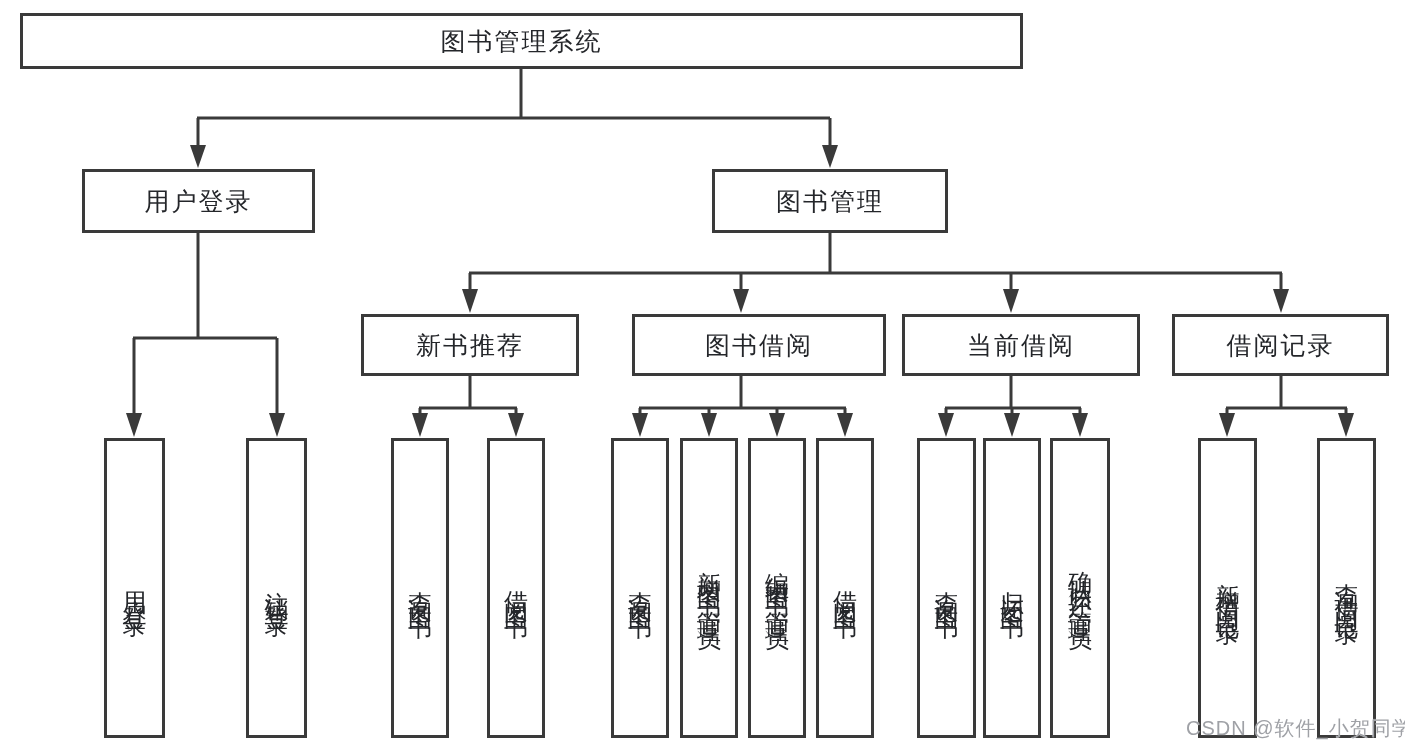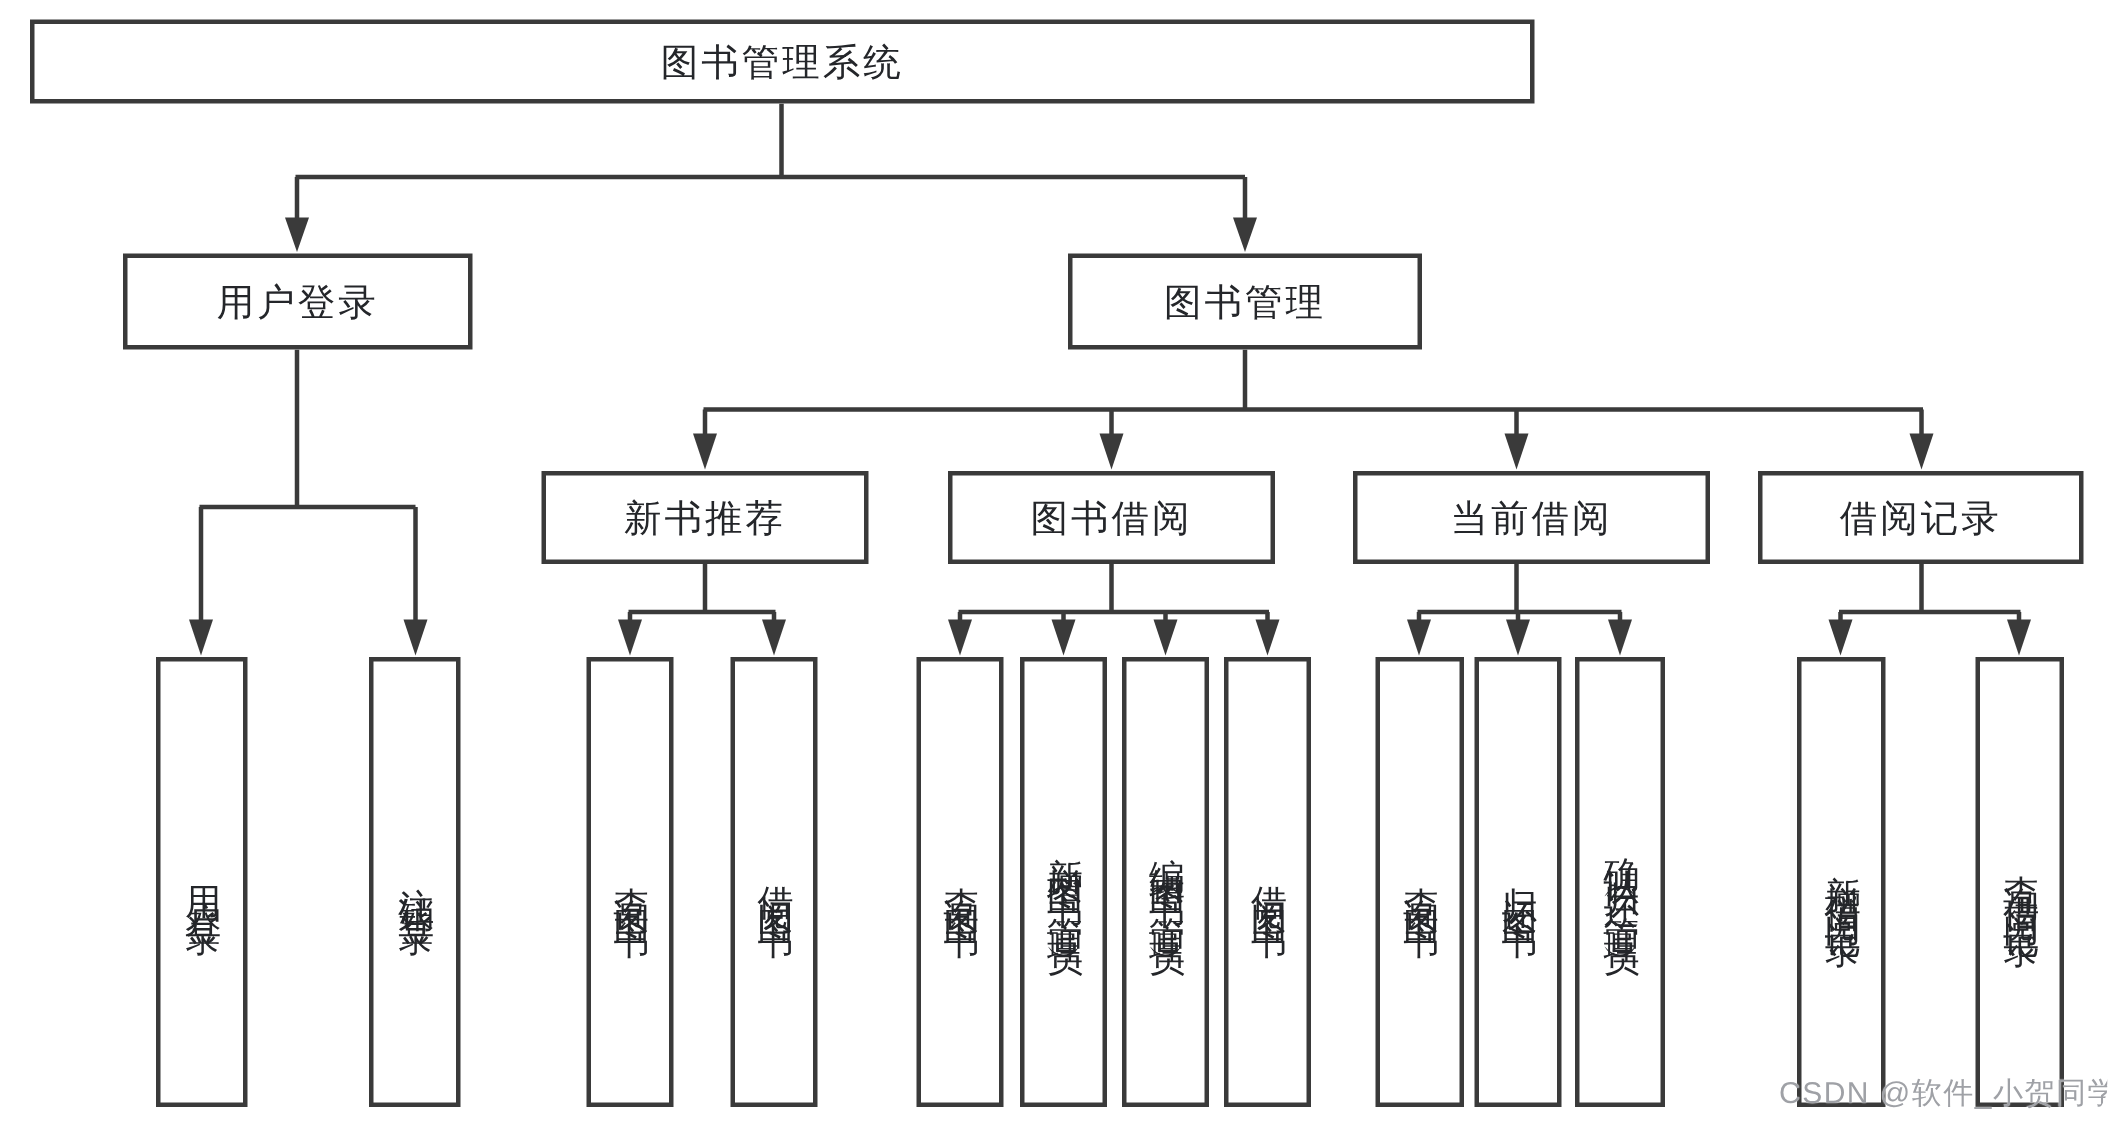--- a/index.html
+++ b/index.html
@@ -94,21 +94,21 @@
       </g>
     </g>
   </svg>
 
   <div class="node h" style="left:20px;top:13px;width:1003px;height:56px">图书管理系统</div>
 
   <div class="node h" style="left:82px;top:169px;width:233px;height:64px">用户登录</div>
   <div class="node h" style="left:712px;top:169px;width:236px;height:64px">图书管理</div>
 
   <div class="node h" style="left:361px;top:314px;width:218px;height:62px">新书推荐</div>
-  <div class="node h" style="left:632px;top:314px;width:218px;height:62px">图书借阅</div>
+  <div class="node h" style="left:632px;top:314px;width:254px;height:62px">图书借阅</div>
   <div class="node h" style="left:902px;top:314px;width:238px;height:62px">当前借阅</div>
   <div class="node h" style="left:1172px;top:314px;width:217px;height:62px">借阅记录</div>
 
   <div class="node v" style="left:104px;top:438px;width:61px;height:300px">用户登录</div>
   <div class="node v" style="left:246px;top:438px;width:61px;height:300px">注销登录</div>
 
   <div class="node v" style="left:391px;top:438px;width:58px;height:300px">查询图书</div>
   <div class="node v" style="left:487px;top:438px;width:58px;height:300px">借阅图书</div>
 
   <div class="node v" style="left:611px;top:438px;width:58px;height:300px">查询图书</div>

